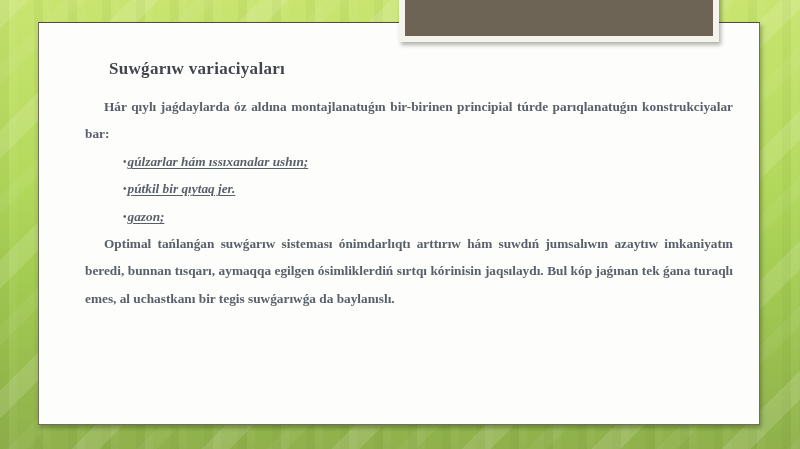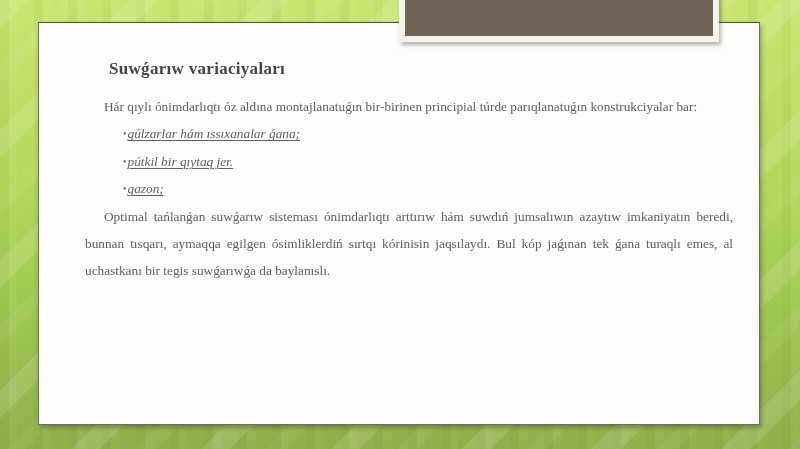--- a/index.html
+++ b/index.html
@@ -1,15 +1,15 @@
 <!DOCTYPE html>
 <html><head>
 <meta charset="utf-8">
 <style>
-  * { margin: 0; padding: 0; box-sizing: border-box; }
+  * { margin: 0; padding: 0; box-sizing: border-box; font-weight: bold; }
   html, body { width: 800px; height: 449px; overflow: hidden; }
   body { font-family: "Liberation Serif", "DejaVu Serif", serif; }
 
   .slide {
     position: relative;
     width: 800px;
     height: 449px;
     background: linear-gradient(to bottom, #c9e570 0%, #b3d95c 40%, #a3cc52 62%, #8fb04b 100%);
     overflow: hidden;
   }
@@ -96,24 +96,24 @@
 </head>
 <body>
 
 <div class="slide">
   <div class="bg-texture"></div>
 
   <div class="content-box">
     <h1 class="slide-title">Suwǵarıw variaciyaları</h1>
 
     <div class="body-text">
-      <p class="para">Hár qıylı ónimdarlıqtı óz aldına montajlanatuǵın bir-birinen principial túrde parıqlanatuǵın konstrukciyalar bar:</p>
+      <p class="para">Hár qıylı jaǵdaylarda óz aldına montajlanatuǵın bir-birinen principial túrde parıqlanatuǵın konstrukciyalar bar:</p>
 
       <div class="bullet-list">
-        <div class="bullet-line"><span class="bullet-marker">•</span><span class="bullet-text">gúlzarlar hám ıssıxanalar ǵana;</span></div>
+        <div class="bullet-line"><span class="bullet-marker">•</span><span class="bullet-text">gúlzarlar hám ıssıxanalar ushın;</span></div>
         <div class="bullet-line"><span class="bullet-marker">•</span><span class="bullet-text">pútkil bir qıytaq jer.</span></div>
         <div class="bullet-line"><span class="bullet-marker">•</span><span class="bullet-text">gazon;</span></div>
       </div>
 
       <p class="para">Optimal tańlanǵan suwǵarıw sisteması ónimdarlıqtı arttırıw hám suwdıń jumsalıwın azaytıw imkaniyatın beredi, bunnan tısqarı, aymaqqa egilgen ósimliklerdiń sırtqı kórinisin jaqsılaydı. Bul kóp jaǵınan tek ǵana turaqlı emes, al uchastkanı bir tegis suwǵarıwǵa da baylanıslı.</p>
     </div>
   </div>
 
   <div class="accent-tab"></div>
 </div>

